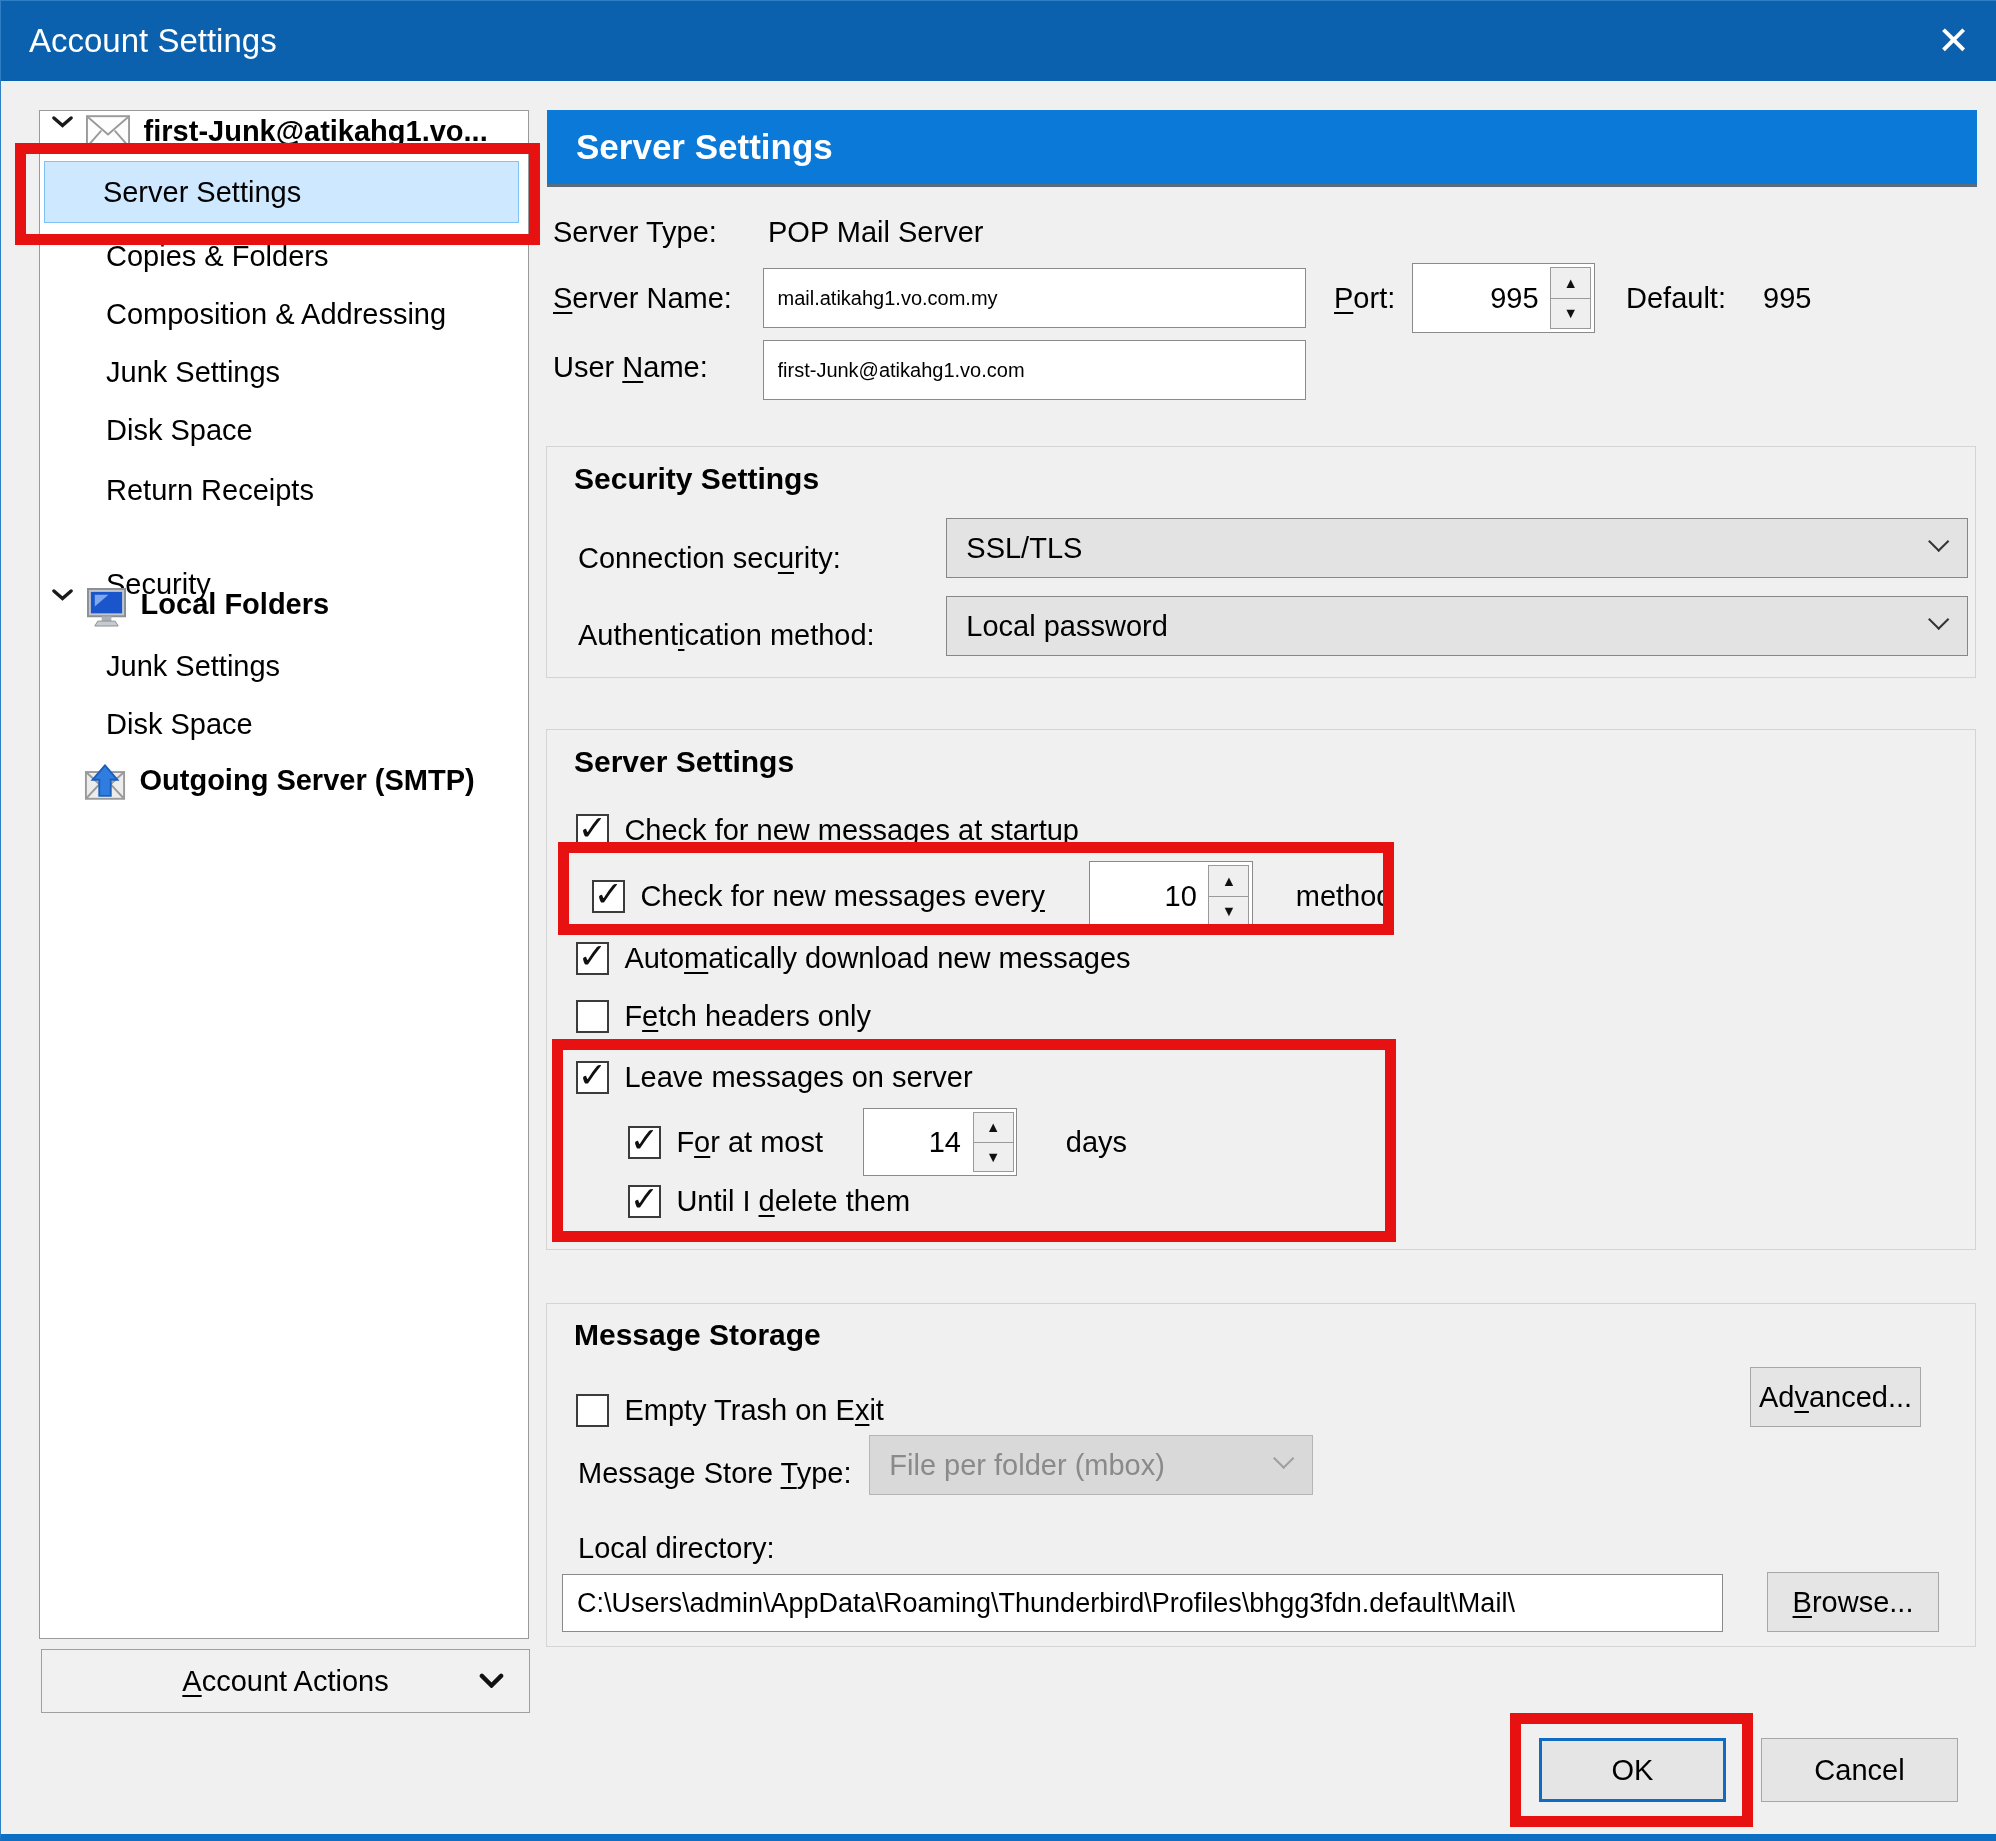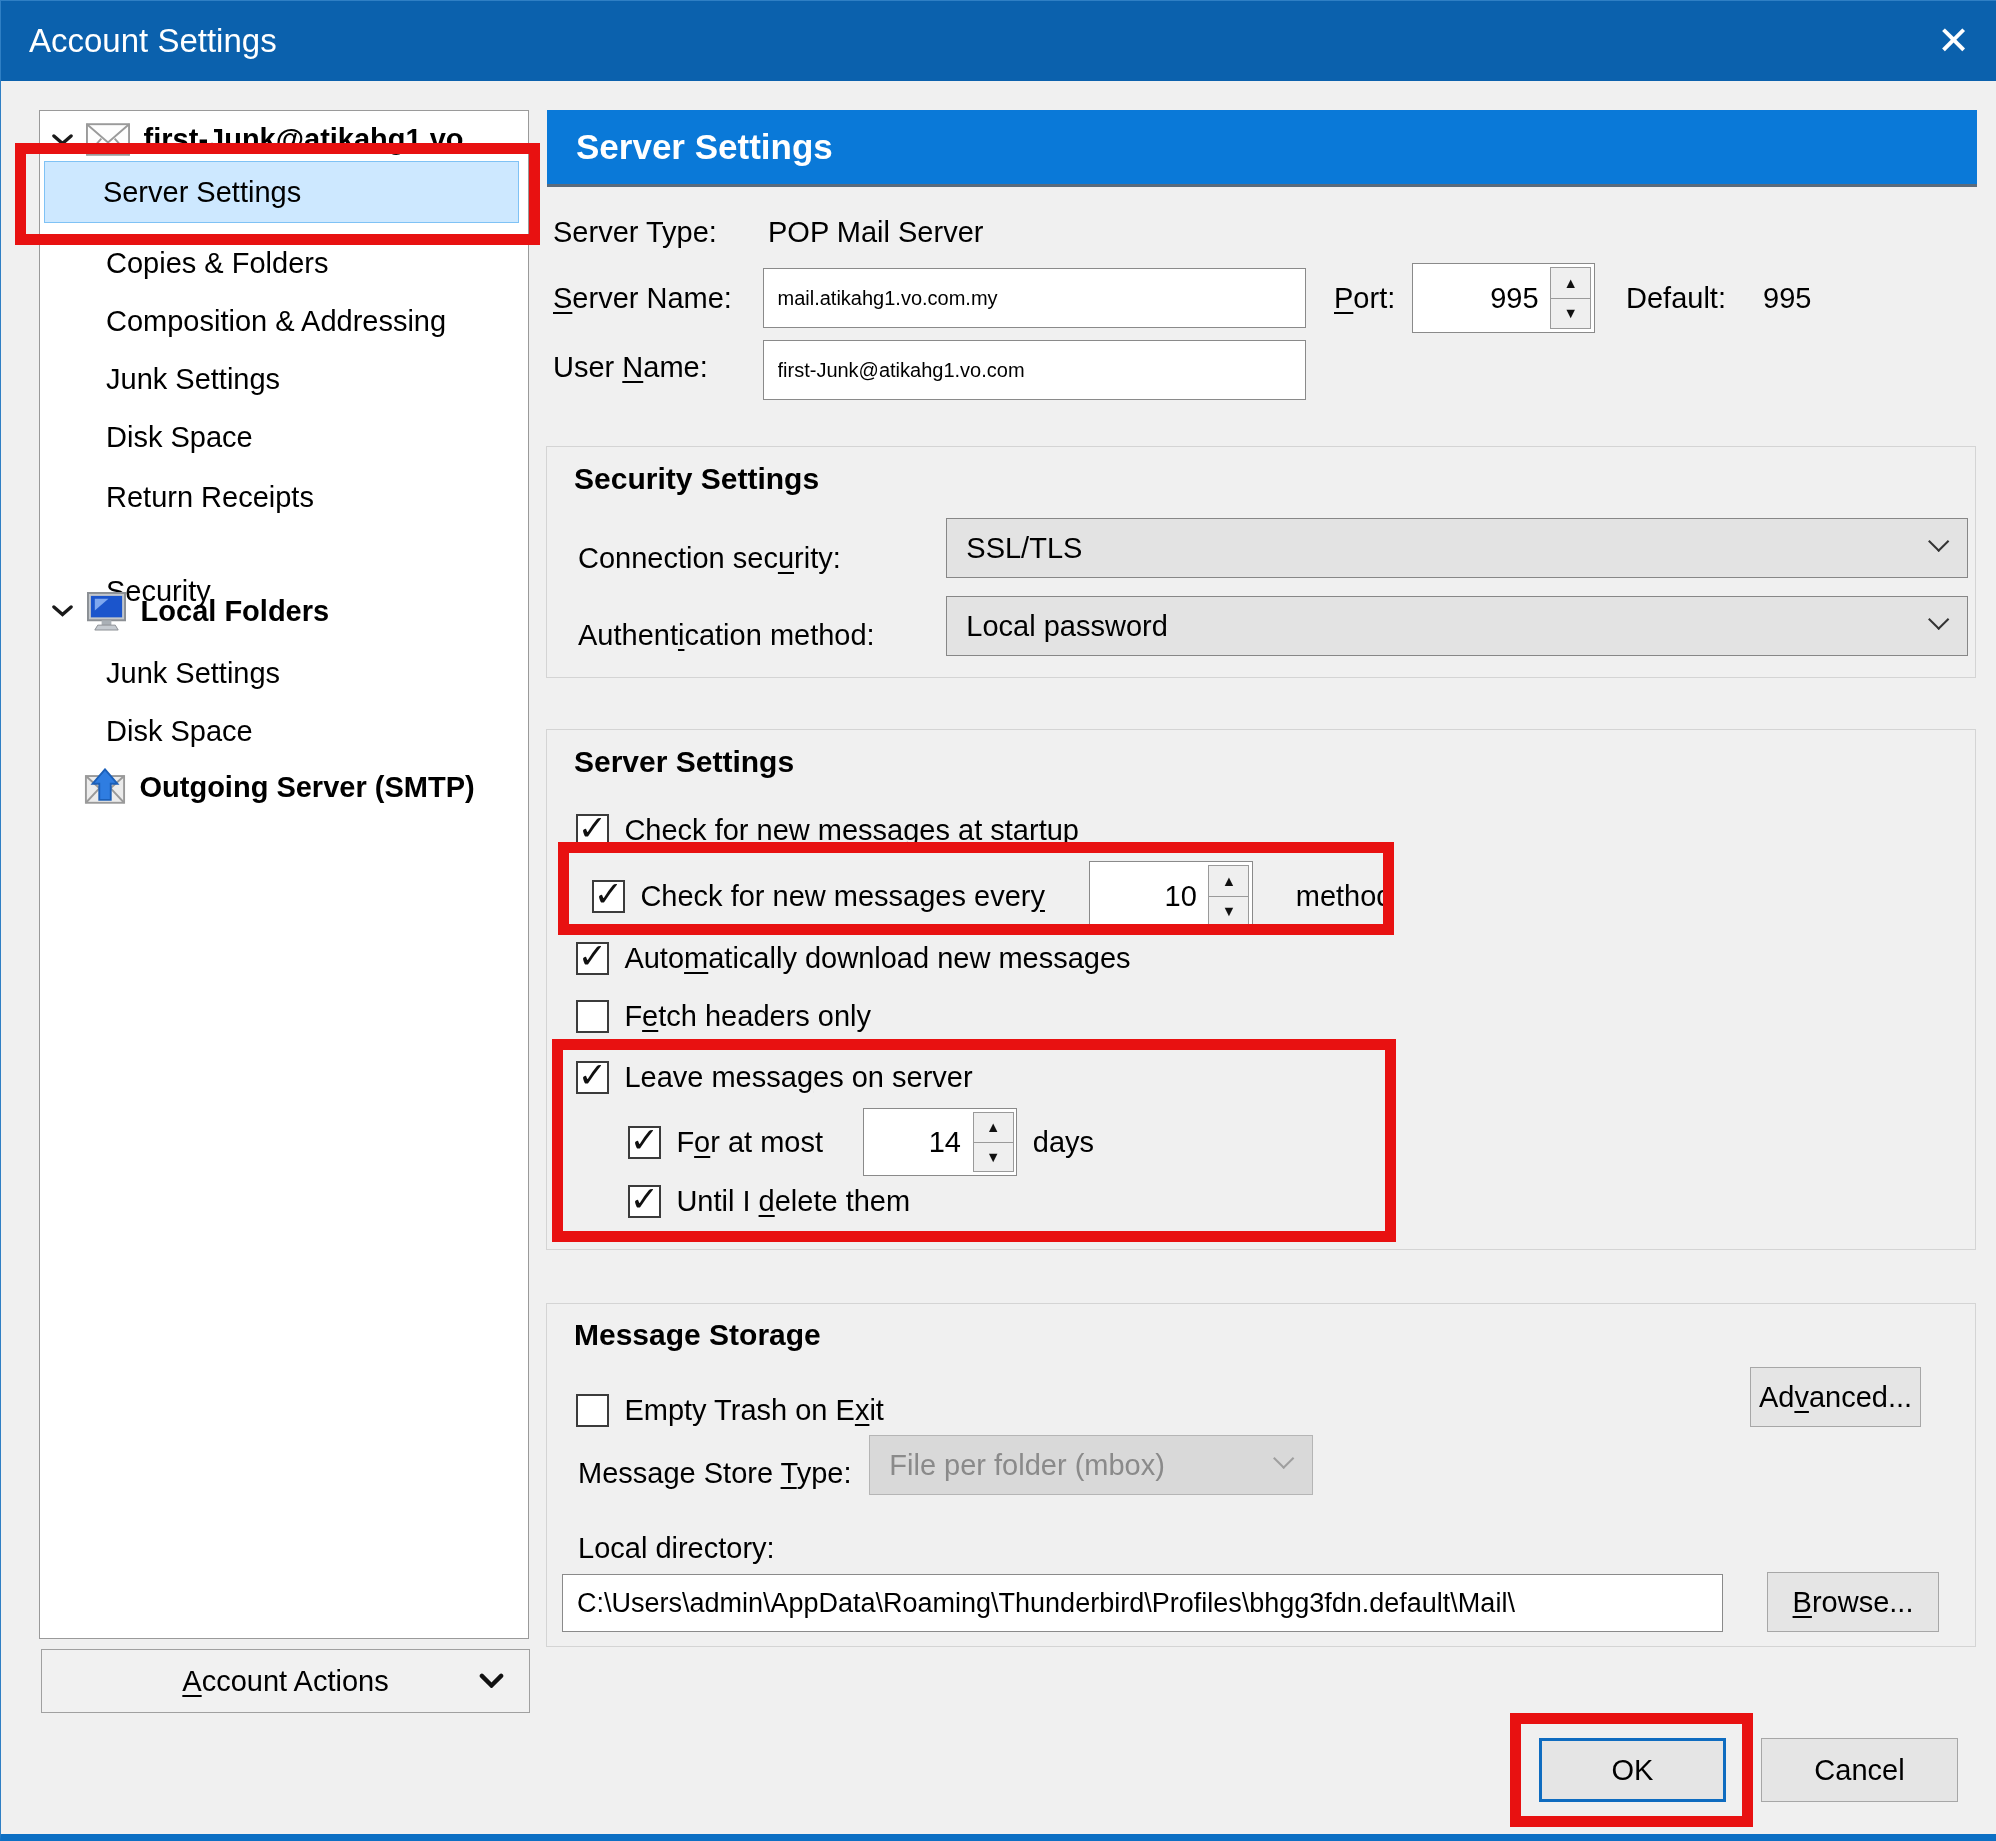--- a/index.html
+++ b/index.html
@@ -13,21 +13,21 @@
   .titlebar { position:absolute; left:0; top:0; width:1997px; height:81px; background:#0b61ad;
               color:#fff; display:flex; align-items:center; padding-left:29px; font-size:33px; }
   .closebtn { position:absolute; right:27px; top:0; height:81px; display:flex; align-items:center;
               font-size:39px; font-weight:300; color:#fff; }
   .frame { position:absolute; inset:0; border:1.9px solid #2f7fc4; border-bottom:7.7px solid #0c6fc4;
            pointer-events:none; z-index:60; }
 
   
   .tree { position:absolute; left:39px; top:110px; width:490px; height:1529px; background:#fff;
           border:1.9px solid #9a9a9a; }
-  .trow { position:absolute; height:46px; display:flex; align-items:center; gap:13.5px; white-space:nowrap; }
+  .trow { position:absolute; height:46px; display:flex; align-items:flex-start; gap:13.5px; white-space:nowrap; }
   .trow.bold { font-weight:bold; }
   .tsel { position:absolute; left:3.9px; top:50px; width:475px; height:62px; background:#cde8ff;
           border:1.9px solid #7fc2f5; display:flex; align-items:center; padding-left:58px; }
   .acctbtn { position:absolute; left:41px; top:1649px; width:489px; height:64px; background:#f1f1f1;
              border:1.9px solid #a0a0a0; display:flex; align-items:center; justify-content:center; }
   .acctbtn .chev { position:absolute; right:25px; top:23px; }
 
   
   .hdrbar { position:absolute; left:547px; top:110px; width:1430px; height:77px; background:#0a79d8;
             border-bottom:3.9px solid #5a6b7c; color:#fff; font-weight:bold; font-size:35px;
@@ -219,21 +219,21 @@
     <div class="cbrow" style="left:81px; top:384px; height:56px;">
       <span class="cb" data-checked="true"></span>
       <span>F<u>o</u>r at most</span>
       <span class="spin" style="width:154px; height:68px; margin-left:25px;">
         <span class="val">14</span>
         <span class="btns">
           <span class="sb">▲</span>
           <span class="sb">▼</span>
         </span>
       </span>
-      <span style="">days</span>
+      <span style="margin-left:33px;">days</span>
     </div>
 
     <div class="cbrow" style="left:81px; top:448px; height:46px;">
       <span class="cb" data-checked="true"></span>
       <span>Until I <u>d</u>elete them</span>
     </div>
   </div>
 
   <div class="group" style="left:546px; top:1303px; width:1430px; height:344px;">
     <div class="gtitle" style="left:27px; top:13.5px;">Message Storage</div>

